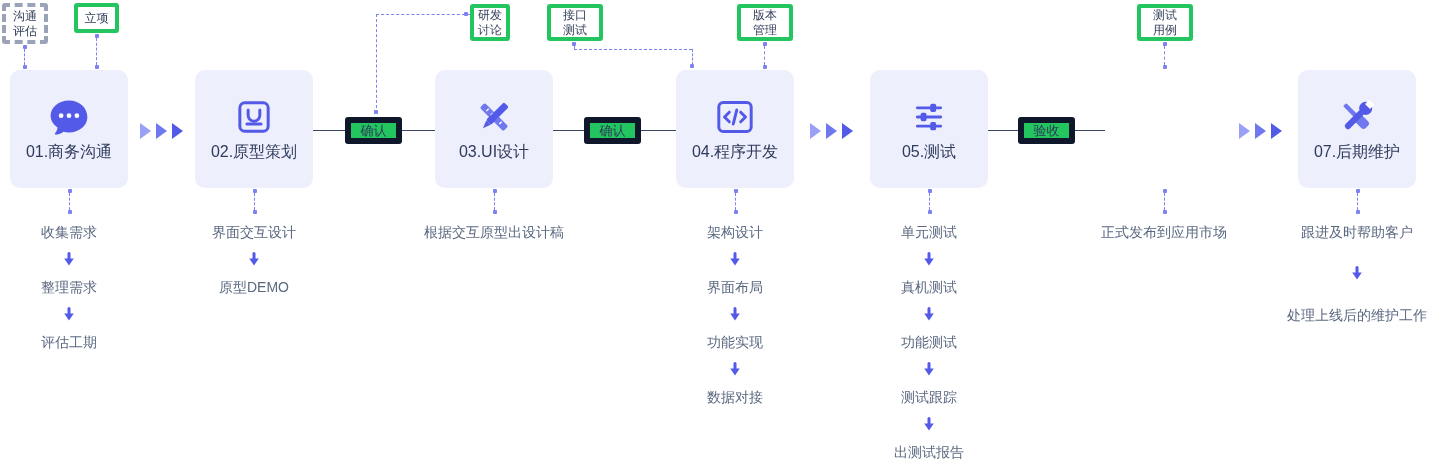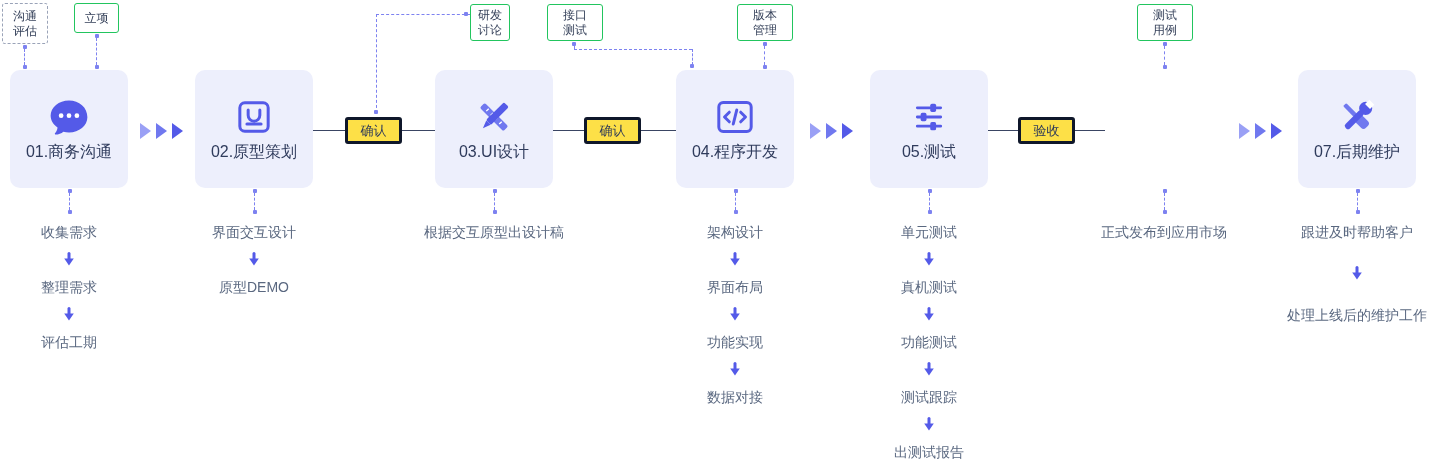--- a/index.html
+++ b/index.html
@@ -5,27 +5,27 @@
   *{margin:0;padding:0;box-sizing:border-box}
   html,body{background:#fff}
   body{font-family:"Liberation Sans","DejaVu Sans",sans-serif}
   .canvas{position:relative;width:1440px;height:476px;background:#fff;overflow:hidden}
 
   .stage{position:absolute;top:70px;width:118px;height:118px;background:#edeffc;border-radius:10px;
          display:flex;flex-direction:column;align-items:center;justify-content:center;gap:3px}
   .stage-icon{width:44px;height:44px;display:flex;align-items:center;justify-content:center}
   .stage-title{font-size:16px;font-weight:500;color:#2f3b5c;white-space:nowrap}
 
-  .note{position:absolute;background:#fff;border:1px solid #22c55e;border-radius:3px;
+  .note{position:absolute;background:#fff;border:4px solid #22c55e;border-radius:3px;
         display:flex;flex-direction:column;align-items:center;justify-content:center;
         font-size:12px;color:#333f58;line-height:15px;z-index:3;text-align:center}
   .note.dashed{border-style:dashed;border-color:#9aa3b8}
 
   .gate-line{position:absolute;top:130px;height:1px;background:#3a4563}
-  .gate{position:absolute;top:117px;width:57px;height:27px;background:#fde047;border:3px solid #0f172a;
+  .gate{position:absolute;top:117px;width:57px;height:27px;background:#22c55e;border:6px solid #0f172a;
         border-radius:3px;display:flex;align-items:center;justify-content:center;
         font-size:13px;color:#2e3a59;z-index:2}
 
   .chevrons{position:absolute;top:123px;display:flex;align-items:center;gap:5px;height:16px}
   .chevrons i{display:block;width:0;height:0;border-top:8px solid transparent;border-bottom:8px solid transparent;border-left:11px solid #545ae8}
   .chevrons i:nth-child(1){border-left-color:#9aa0f5}
   .chevrons i:nth-child(2){border-left-color:#7078ef}
 
   .vdash{position:absolute;width:0;border-left:1px dashed #7d82f0}
   .hdash{position:absolute;height:0;border-top:1px dashed #7d82f0}

